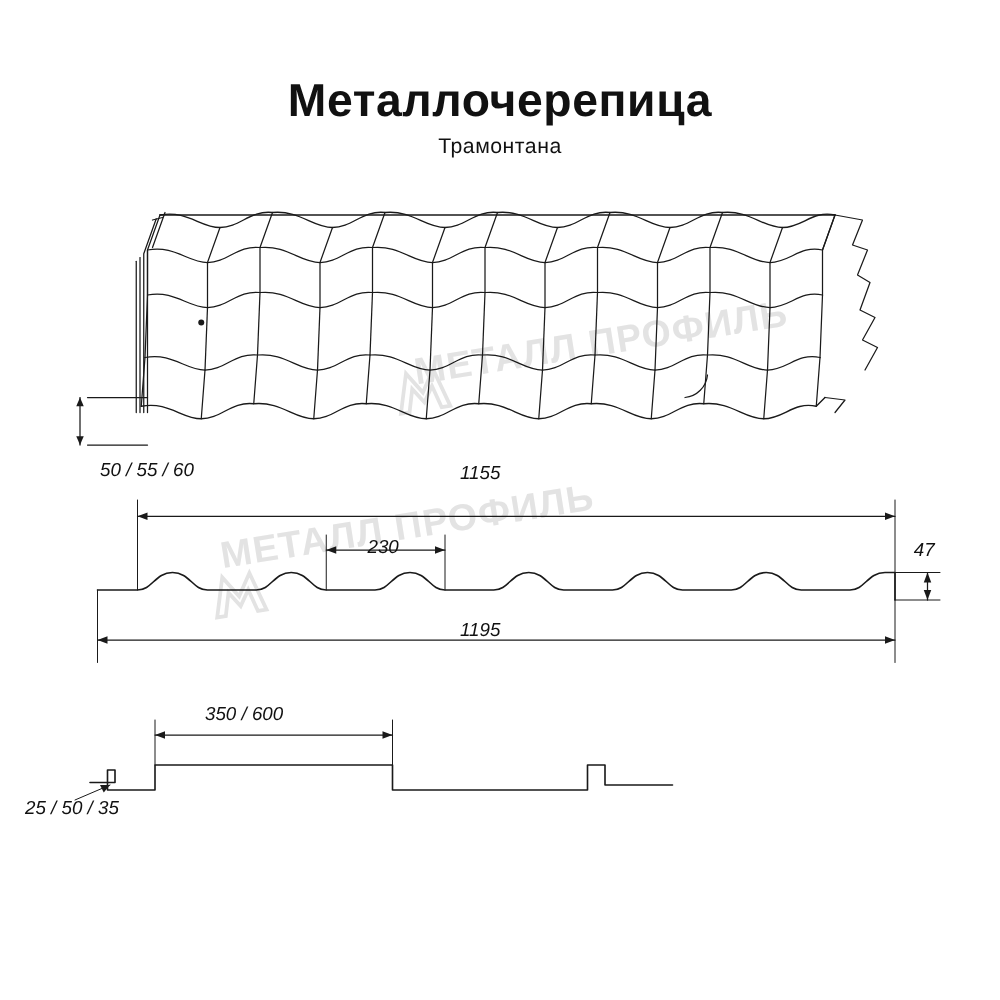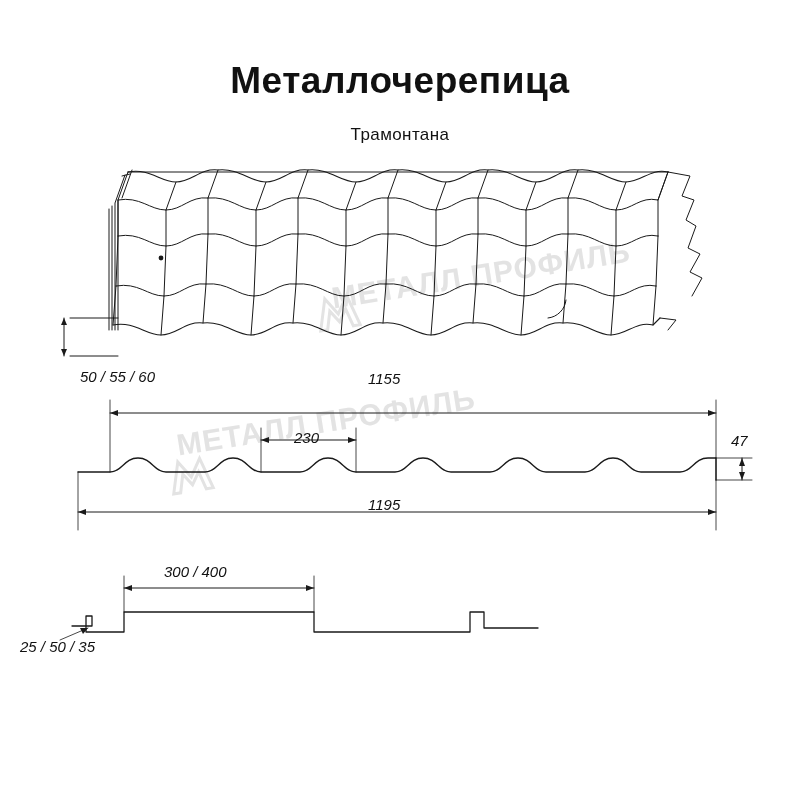--- a/index.html
+++ b/index.html
@@ -29,21 +29,21 @@
     text-align: center;
   }
   .title-main {
     font-size: 37px;
     font-weight: bold;
     letter-spacing: 0.5px;
     line-height: 1.05;
     color: #111111;
   }
   .title-sub {
-    margin-top: 24px;
+    margin-top: 6px;
     font-size: 17px;
     font-weight: normal;
     letter-spacing: 0.4px;
     color: #111111;
   }
   svg.diagram {
     position: absolute;
     top: 0; left: 0;
     width: 800px;
     height: 800px;
@@ -349,17 +349,17 @@
   <div class="dim-label" style="top:368px; left:80px;">50 / 55 / 60</div>
 
   <div class="dim-label" style="top:370px; left:368px;">1155</div>
 
   <div class="dim-label" style="top:429px; left:294px;">230</div>
 
   <div class="dim-label" style="top:432px; left:731px;">47</div>
 
   <div class="dim-label" style="top:496px; left:368px;text-align:center;">1195</div>
 
-  <div class="dim-label" style="top:563px; left:164px;">300 / 400</div>
+  <div class="dim-label" style="top:563px; left:164px;">350 / 600</div>
 
   <div class="dim-label" style="top:638px; left:20px;">25 / 50 / 35</div>
 
 </div>
 
 </body></html>

